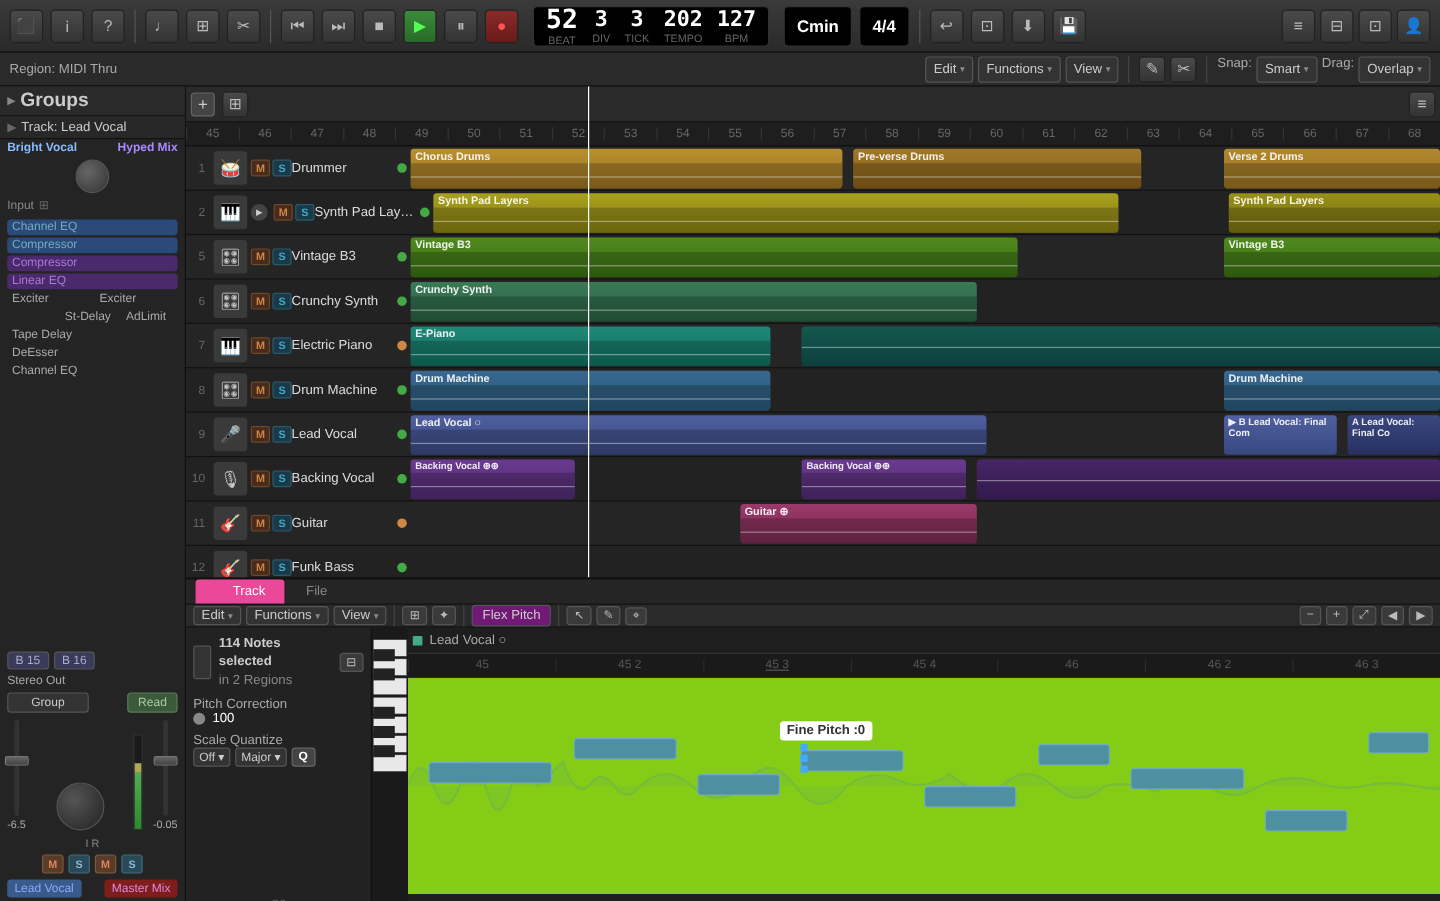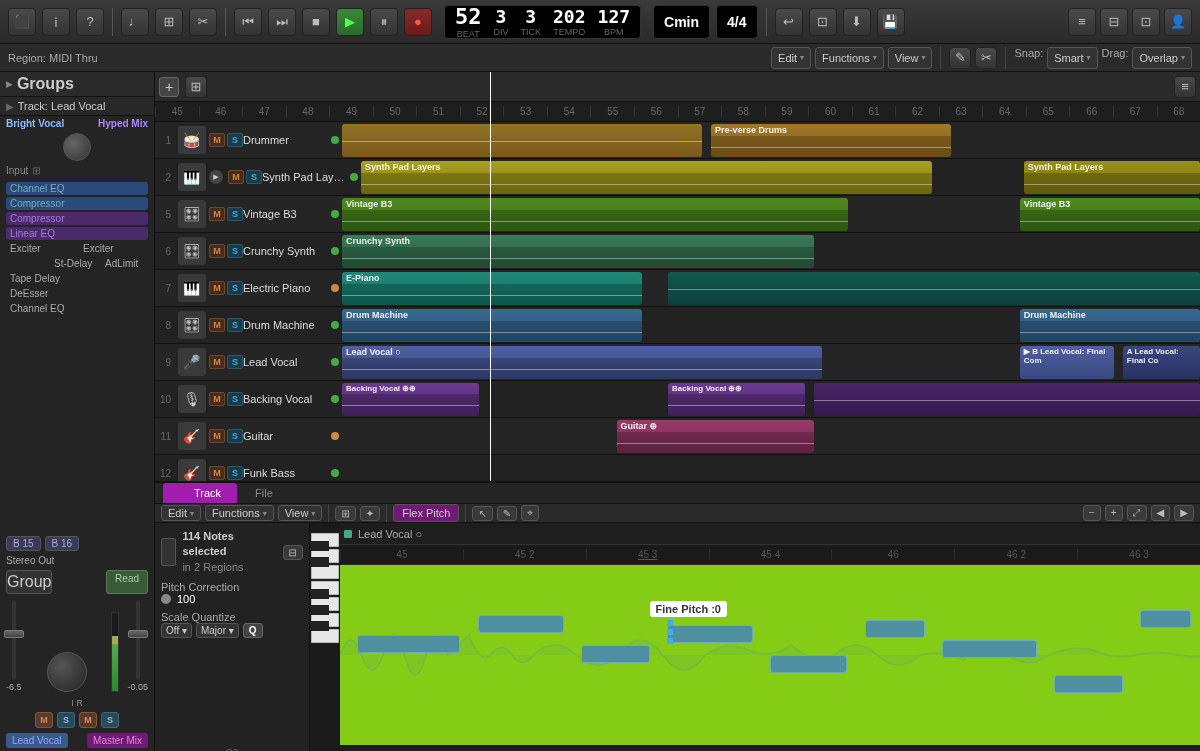--- a/index.html
+++ b/index.html
@@ -199,22 +199,22 @@
     .knob-large {
       width: 40px; height: 40px;
       background: radial-gradient(circle at 35% 35%, #555, #222);
       border-radius: 50%;
       border: 1px solid #555;
     }
     .small-btn {
       background: #333;
       border: 1px solid #555;
       border-radius: 3px;
-      padding: 2px 0;
-      font-size: 16px;
+      padding: 2px 19px;
+      font-size: 10px;
       color: #ccc;
       cursor: pointer;
     }
     .read-btn {
       background: #3a5a3a;
       border: 1px solid #5a7a5a;
       border-radius: 3px;
       padding: 2px 8px;
       font-size: 10px;
       color: #aca;
@@ -223,21 +223,21 @@
     .name-badge {
       background: #3a5a8a;
       border-radius: 3px;
       padding: 2px 6px;
       font-size: 10px;
       color: #8af;
       text-align: center;
       cursor: pointer;
     }
     .master-badge {
-      background: #701a75;
+      background: #7f1d1d;
       border-radius: 3px;
       padding: 2px 6px;
       font-size: 10px;
       color: #d8d;
       text-align: left;
       cursor: pointer;
     }
     .m-btn, .s-btn {
       width: 18px; height: 16px;
       border-radius: 3px;
@@ -430,21 +430,21 @@
       padding: 0 8px;
       gap: 2px;
     }
     .editor-tab {
       padding: 4px 16px;
       font-size: 11px;
       cursor: pointer;
       border-radius: 3px 3px 0 0;
     }
     .editor-tab.active {
-      background: #a21caf;
+      background: #ec4899;
       color: #fff;
       padding-left: 31px;
     }
     .editor-tab.inactive {
       color: #888;
     }
     .editor-toolbar {
       height: 28px;
       background: #2a2a2a;
       display: flex;
@@ -831,26 +831,33 @@
         <div class="track-number">1</div>
         <div class="track-icon">🥁</div>
         <div class="track-controls">
           <div class="track-m">M</div>
           <div class="track-s">S</div>
         </div>
         <div class="track-name">Drummer</div>
         <div class="track-dot dot-green"></div>
         <div class="track-regions">
           <div class="region-block" style="left:0%; width:42%; background:linear-gradient(to bottom, #b89030, #9a7020);">
+            <div class="region-label-text">Chorus Drums</div>
             <div class="region-waveform">
                 <div class="waveform-line"></div>
               </div>
           </div>
           <div class="region-block" style="left:43%; width:28%; background:linear-gradient(to bottom, #a07828, #886018);">
             <div class="region-label-text">Pre-verse Drums</div>
+            <div class="region-waveform">
+                <div class="waveform-line"></div>
+              </div>
+          </div>
+          <div class="region-block" style="left:79%; width:21%; background:linear-gradient(to bottom, #b08830, #987020);">
+            <div class="region-label-text">Verse 2 Drums</div>
             <div class="region-waveform">
                 <div class="waveform-line"></div>
               </div>
           </div>
         </div>
       </div>
 
       <div class="track-row-item" style="background:#222;">
         <div class="track-number">2</div>
         <div class="track-icon">🎹</div>

